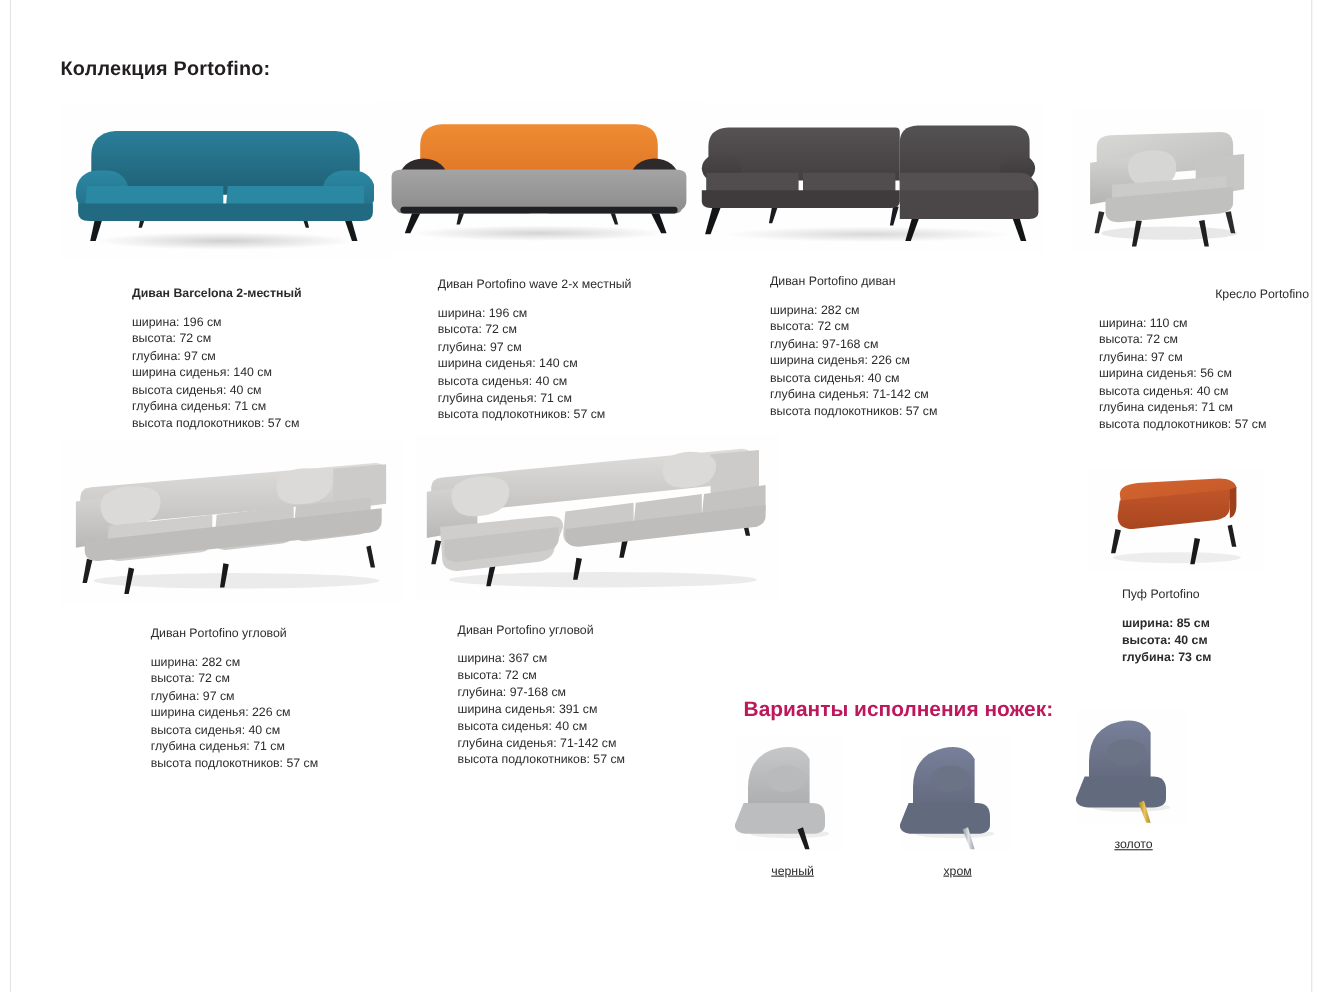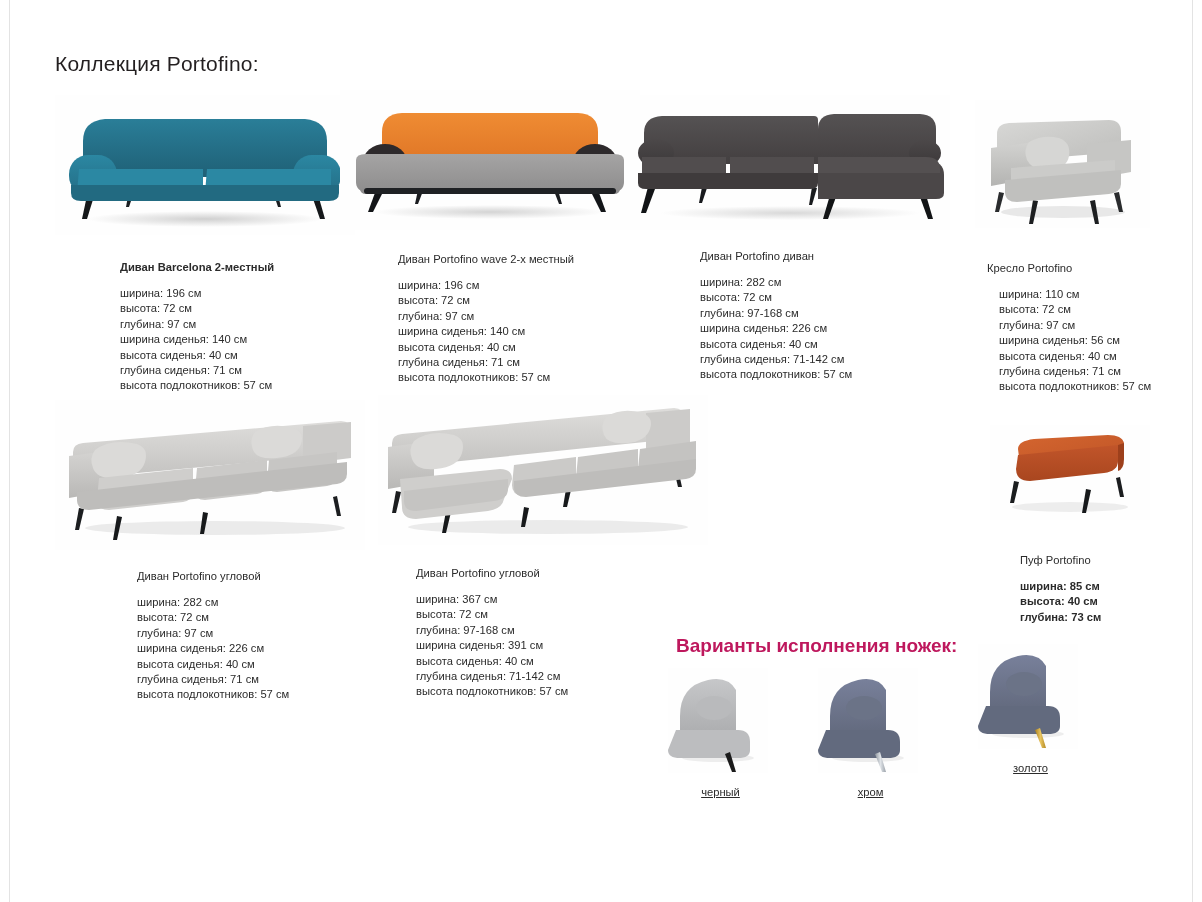--- a/index.html
+++ b/index.html
@@ -23,22 +23,22 @@
     position: absolute; top: 0; bottom: 0; width: 1px;
     background: #e3e3e3;
   }
   .edge-left { left: 9px; }
   .edge-right { right: 9px; }
 
   .title {
     position: absolute;
     left: 55px;
     top: 52px;
-    font-size: 21px;
-    font-weight: normal;
+    font-size: 18px;
+    font-weight: bold;
     letter-spacing: 0.2px;
     color: #231f20;
   }
   .legs-title {
     position: absolute;
     left: 676px;
     top: 635px;
     font-size: 19px;
     font-weight: bold;
     color: #be185d;
@@ -264,21 +264,21 @@
         <path d="M16 48 l44 -6 v36 l-44 8 z" fill="url(#lgreyB)"></path>
 
         <path d="M112 44 l44 -4 v32 l-44 8 z" fill="#c6c6c4"></path>
 
         <path d="M54 42 q14 -8 30 -4 q12 4 10 18 q-2 12 -18 14 q-18 2 -24 -10 q-4 -10 2 -18 z" fill="#d6d6d4"></path>
 
         <path d="M36 68 l104 -8 v24 q0 8 -12 10 l-80 6 q-12 0 -12 -8 z" fill="#cbcbc9"></path>
         <path d="M30 80 l116 -10 v14 q0 8 -12 10 l-92 8 q-12 0 -12 -10 z" fill="#c0c0be"></path>
       </svg>
     </div>
-    <div class="pname" style="margin-top:34px; margin-left:12px;">Кресло Portofino</div>
+    <div class="pname" style="margin-top:34px; margin-left:12px;text-align:right;">Кресло Portofino</div>
     <div class="specs" style="margin-left:24px;">
       <div>ширина: 110 см</div>
       <div>высота: 72 см</div>
       <div>глубина: 97 см</div>
       <div>ширина сиденья: 56 см</div>
       <div>высота сиденья: 40 см</div>
       <div>глубина сиденья: 71 см</div>
       <div>высота подлокотников: 57 см</div>
     </div>
   </div>
@@ -404,21 +404,21 @@
         <path d="M24 56 L20 78 L24 78 L29 57 Z" fill="#1b1d1f"></path>
         <path d="M96 64 L92 88 L96 88 L101 65 Z" fill="#17191b"></path>
         <path d="M130 52 L134 72 L130 72 L126 53 Z" fill="#1b1d1f"></path>
 
         <path d="M44 14 l74 -4 q14 0 16 8 l-6 12 l-98 10 l-2 -16 q0 -8 16 -10 z" fill="url(#ottoTop)"></path>
 
         <path d="M28 30 l100 -10 v16 q0 10 -14 12 l-74 8 q-14 0 -14 -12 z" fill="url(#ottoSide)"></path>
         <path d="M128 20 l6 -2 v16 q0 10 -6 12 z" fill="#9d401c"></path>
       </svg>
     </div>
-    <div class="pname" style="margin-top:34px; margin-left:30px;">Пуф Portofino</div>
+    <div class="pname" style="margin-top:15px; margin-left:30px;">Пуф Portofino</div>
     <div class="specs" style="margin-left:30px;font-weight:bold;">
       <div>ширина: 85 см</div>
       <div>высота: 40 см</div>
       <div>глубина: 73 см</div>
     </div>
   </div>
 
   <h2 class="legs-title">Варианты исполнения ножек:</h2>
 
   <div class="legvar" style="left:668px; top:668px; width:105px;">

